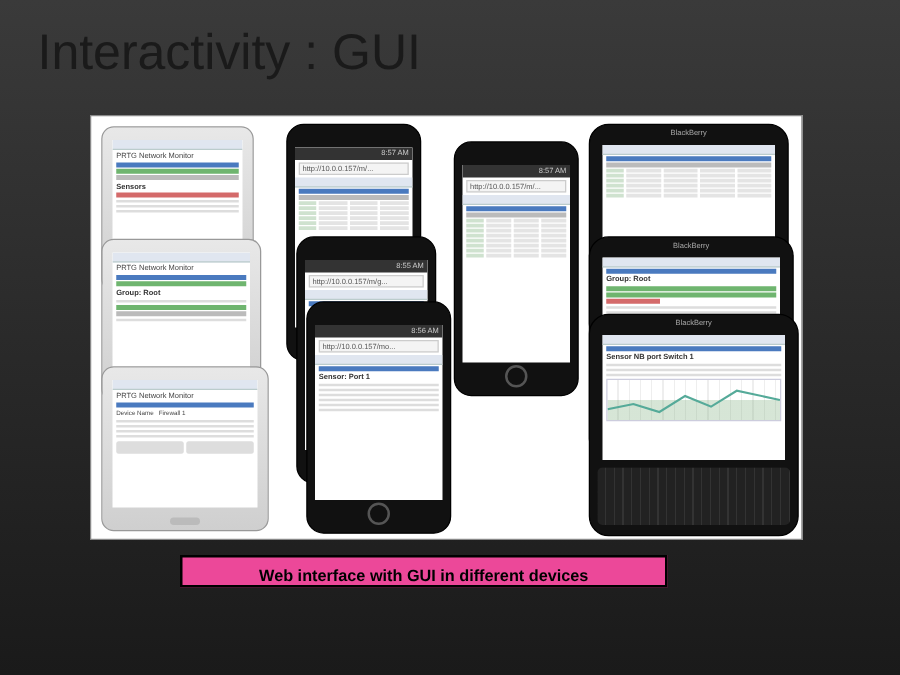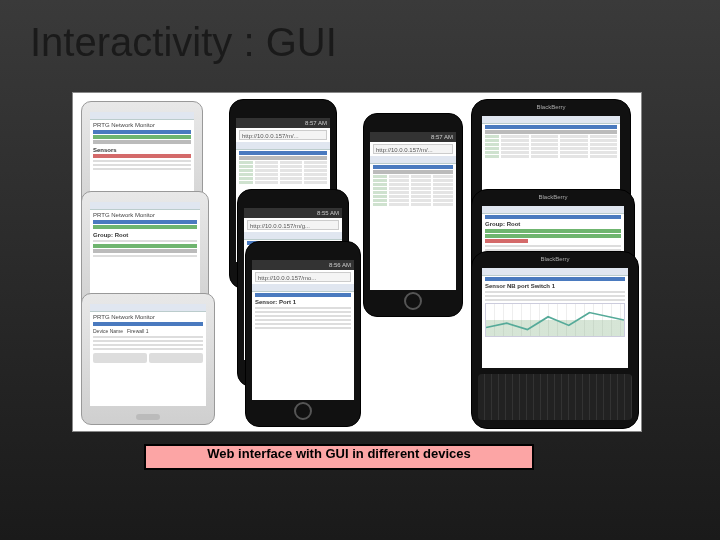--- a/index.html
+++ b/index.html
@@ -27,24 +27,24 @@
     height: 340px;
     background: #ffffff;
     border: 1px solid #888;
   }
   .caption-box {
     position: absolute;
     top: 444px;
     left: 144px;
     width: 390px;
     height: 26px;
-    background: #fca5a5;
+    background: #ec4899;
     border: 2px solid #000;
     display: flex;
-    align-items: flex-start;
+    align-items: flex-end;
     justify-content: center;
     font-size: 13px;
     font-weight: bold;
     color: #000;
   }
   
   .device {
     position: absolute;
     border-radius: 8px;
   }

